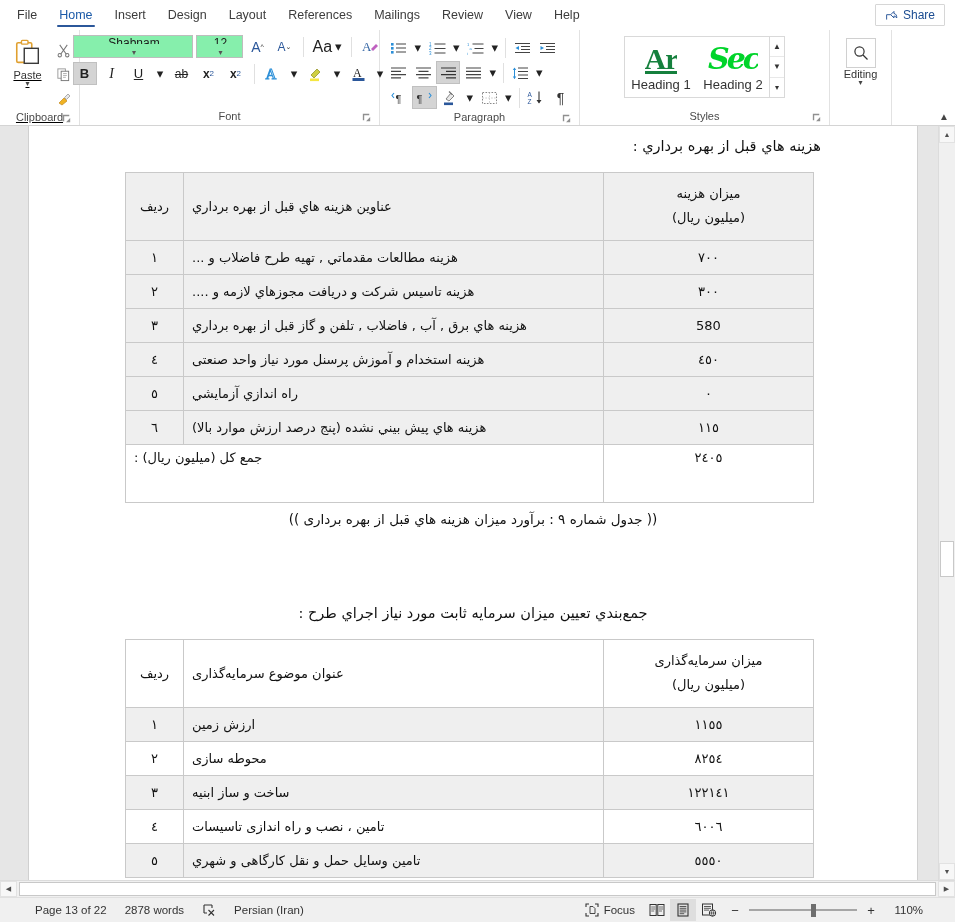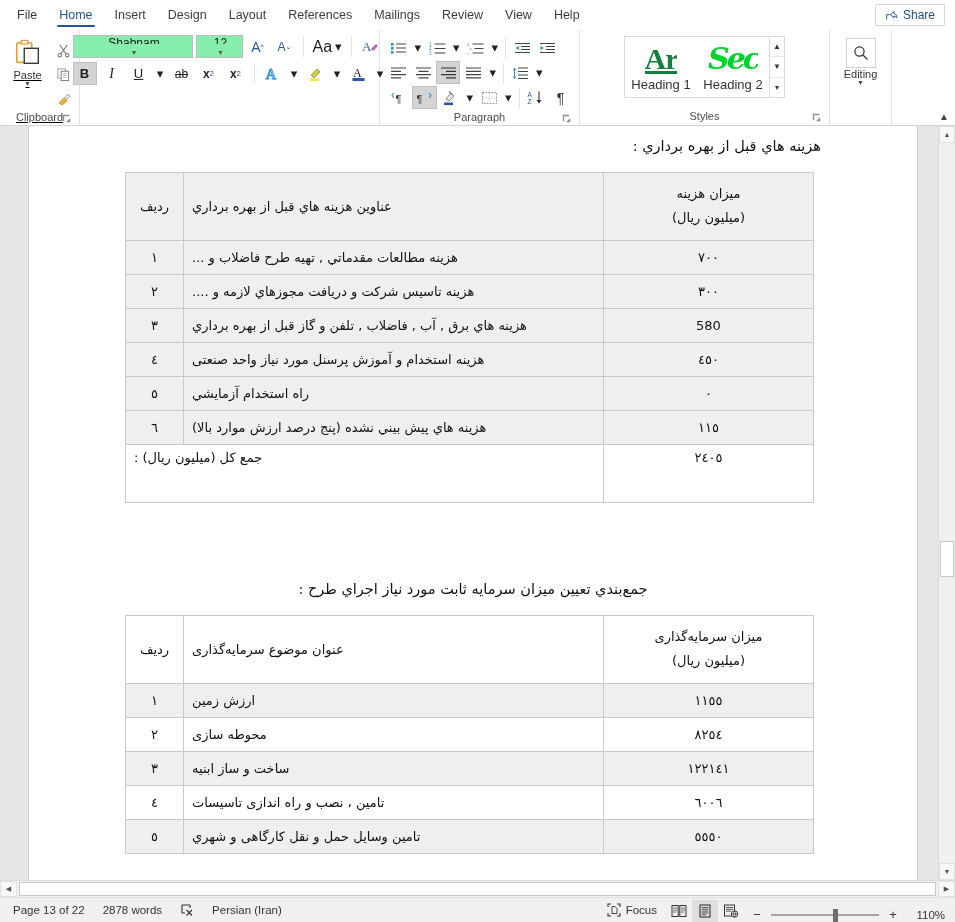--- a/index.html
+++ b/index.html
@@ -189,22 +189,22 @@
     height: 17px; min-height:17px; background:#f0f0f0; display:flex; align-items:stretch;
     border-top:1px solid #dcdcdc;
   }
   .hs-btn { width:17px; display:flex;align-items:center;justify-content:center; font-size:7px;color:#505050;cursor:pointer;background:#f7f7f7;border:1px solid #e2e2e2;}
   .hs-track{ flex:1; position:relative; background:#f0f0f0;}
   .hs-thumb{ position:absolute; top:1px; bottom:1px; left:2px; right:2px; background:#fff; border:1px solid #c8c8c8; cursor:grab;}
 
   
   .status {
     height: 25px; min-height:25px; background:#f0f0f0;
-    display:flex; align-items:flex-end; font-size:11.5px; color:#333;
-    border-top:1px solid #e0e0e0; padding: 0 4px;
+    display:flex; align-items:center; font-size:11.5px; color:#333;
+    border-top:1px solid #e0e0e0; padding: 0 26px;
   }
   .st-item { padding: 0 9px; cursor:pointer; height:100%; display:flex; align-items:center; gap:5px; white-space:nowrap;}
   .st-spacer { flex:1; }
   .vbtn { width:26px; height:22px; display:flex;align-items:center;justify-content:center; cursor:pointer;}
   .vbtn.on { background:#dedede; }
   .zoom-wrap { display:flex; align-items:center; gap:7px; padding:0 6px;}
   .zoom-slider { width:108px; height:14px; position:relative; cursor:pointer;}
   .zoom-slider .rail { position:absolute; top:6px; left:0; right:0; height:2px; background:#a6a6a6;}
   .zoom-slider .knob { position:absolute; top:1px; left:62px; width:5px; height:13px; background:#6e6e6e;}
   .zoom-btn { width:14px; text-align:center; cursor:pointer; color:#333; font-size:13px;}
@@ -383,20 +383,29 @@
                     <rect x="2.5" y="13" width="12" height="3" fill="#2b579a"></rect>
                   </svg>
             </span>
           </div>
           <div class="ibtn" style="min-width:13px;">
                 <span class="cc">▾</span>
               </div>
         </div>
       </div>
         </div>
+      <div class="glabel">
+        <span>Font</span>
+        <span class="dlg">
+          <svg width="11" height="11" viewBox="0 0 12 12">
+              <path d="M2 2h7v1.5H3.5V9H2z" fill="#555"></path>
+              <path d="M10 10 L5.5 10 L10 5.5Z" fill="#555"></path>
+            </svg>
+        </span>
+      </div>
     </div>
 
     <div class="rgroup para-grp">
       <div class="gbody">
           <div class="para-rows">
         <div class="para-row">
           <div class="ibtn">
             <span>
               <svg width="17" height="14" viewBox="0 0 17 14">
                     <rect x="1" y="2" width="2.6" height="2.6" fill="#2b8fd8"></rect>
@@ -652,35 +661,36 @@
               <td class="c-ttl">هزينه هاي برق , آب , فاضلاب , تلفن و گاز قبل از بهره برداري</td>
               <td class="c-no">٣</td>
             </tr>
             <tr class="body shade">
               <td class="c-val">٤٥٠</td>
               <td class="c-ttl">هزينه استخدام و آموزش پرسنل مورد نیاز واحد صنعتی</td>
               <td class="c-no">٤</td>
             </tr>
             <tr class="body shade">
               <td class="c-val">٠</td>
-              <td class="c-ttl">راه استخدام آزمايشي</td>
+              <td class="c-ttl">راه اندازي آزمايشي</td>
               <td class="c-no">٥</td>
             </tr>
             <tr class="body shade">
               <td class="c-val">١١٥</td>
               <td class="c-ttl">هزينه هاي پيش بيني نشده (پنج درصد ارزش موارد بالا)</td>
               <td class="c-no">٦</td>
             </tr>
             <tr class="total">
               <td class="c-val">٢٤٠٥</td>
               <td class="c-ttl" colspan="2">جمع كل (ميليون ريال) :</td>
             </tr>
           </tbody>
             </table>
 
+          <div class="doc-caption">(( جدول شماره ٩ : برآورد ميزان هزينه هاي قبل از بهره برداری ))</div>
 
           <div class="doc-head second">جمع‌بندي تعيين ميزان سرمايه ثابت مورد نياز اجراي طرح :</div>
 
           <table class="wtbl">
             <tbody>
                 <tr class="hdr">
               <td class="c-val hdr-two">
                 <span>ميزان سرمايه‌گذاری</span><br>
                 <span>(ميليون ريال)</span>
               </td>

